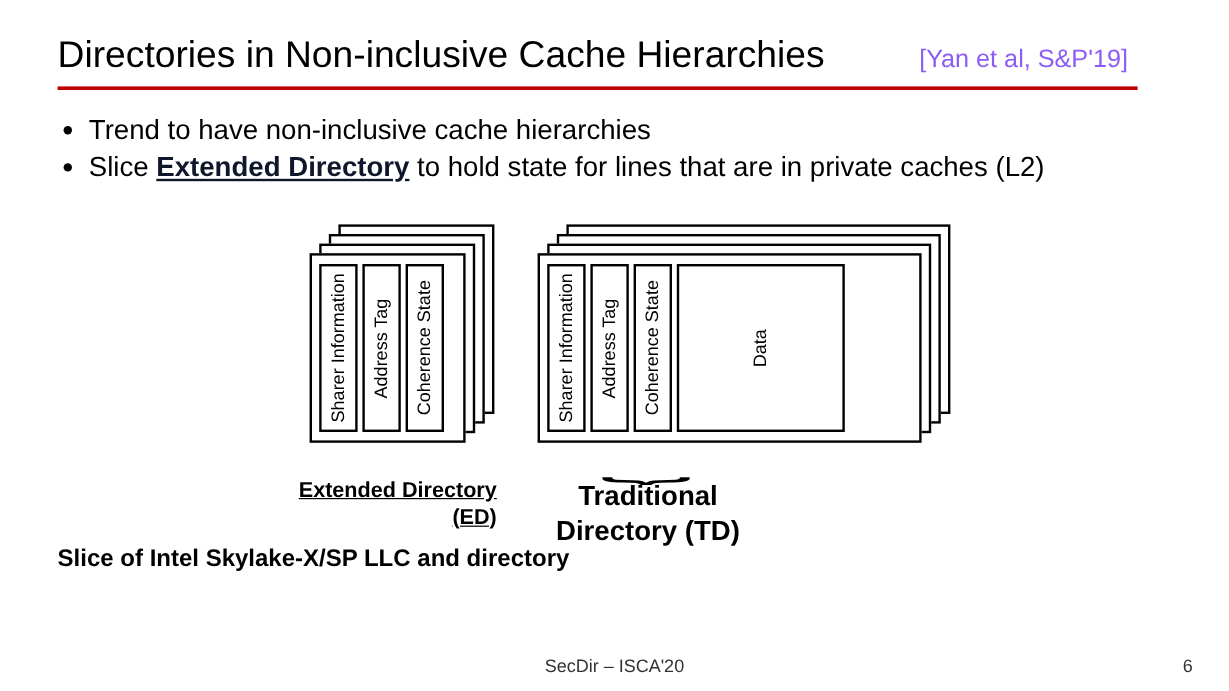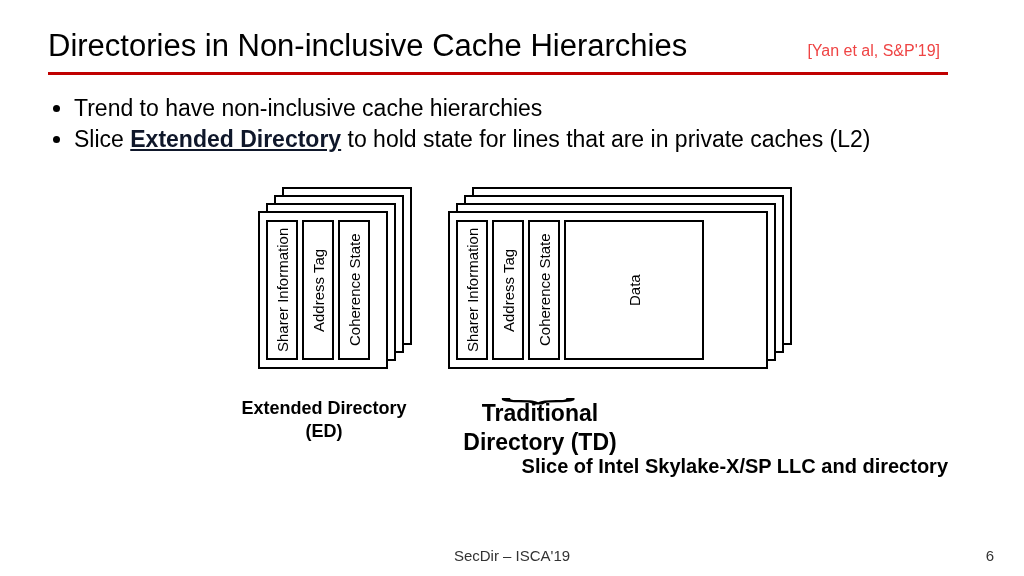--- a/index.html
+++ b/index.html
@@ -22,22 +22,22 @@
     align-items: baseline;
     justify-content: space-between;
     margin-bottom: 8px;
   }
   .title {
     font-size: 31px;
     font-weight: 400;
     color: #000;
   }
   .citation {
-    font-size: 16px;
-    color: #ef4444;
+    font-size: 21px;
+    color: #8b5cf6;
     margin-right: 8px;
   }
   .rule {
     height: 3px;
     background: #c00000;
     margin: 6px 0 18px 0;
   }
   .bullets {
     list-style: disc;
     padding-left: 26px;
@@ -95,41 +95,42 @@
     font-size: 28px;
     transform: scaleX(4.5);
     left: 82px;
     top: 184px;
   }
   .label-ed {
     position: absolute;
     left: 186px;
     top: 220px;
     width: 180px;
-    text-align: center;
+    text-align: right;
     font-weight: 700;
     font-size: 18px;
     line-height: 1.25;
+    text-decoration: underline;
   }
   .label-td {
     position: absolute;
     left: 412px;
     top: 222px;
     width: 160px;
     text-align: center;
     font-weight: 700;
     font-size: 23px;
     line-height: 1.25;
   }
   .caption {
     position: absolute;
     left: 0;
     right: 0;
     top: 278px;
-    text-align: right;
+    text-align: left;
     font-weight: 700;
     font-size: 20px;
   }
   .footer-center {
     position: absolute;
     bottom: 12px;
     left: 0;
     right: 0;
     text-align: center;
     font-size: 15px;
@@ -188,15 +189,15 @@
         <div class="col wide">Data</div>
       </div>
       <div class="brace">⏟</div>
     </div>
 
     <div class="label-ed">Extended Directory (ED)</div>
     <div class="label-td">Traditional Directory (TD)</div>
     <div class="caption">Slice of Intel Skylake-X/SP LLC and directory</div>
   </div>
 
-  <div class="footer-center">SecDir – ISCA'19</div>
+  <div class="footer-center">SecDir – ISCA'20</div>
   <div class="page-num">6</div>
 </div>
 
 </body></html>

